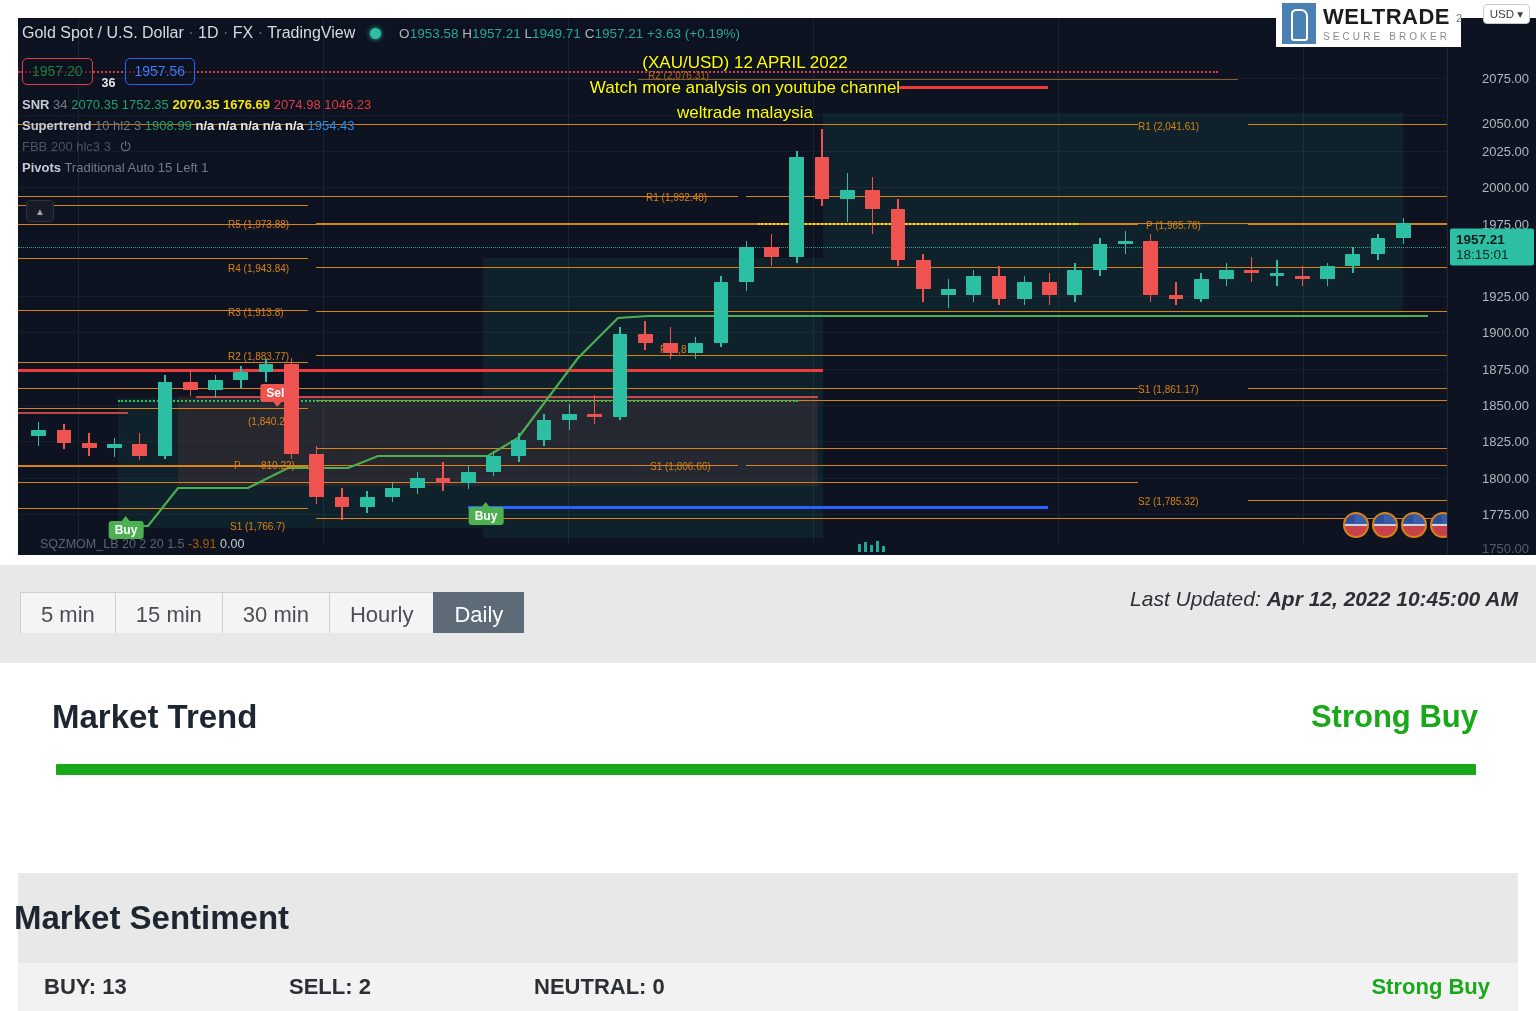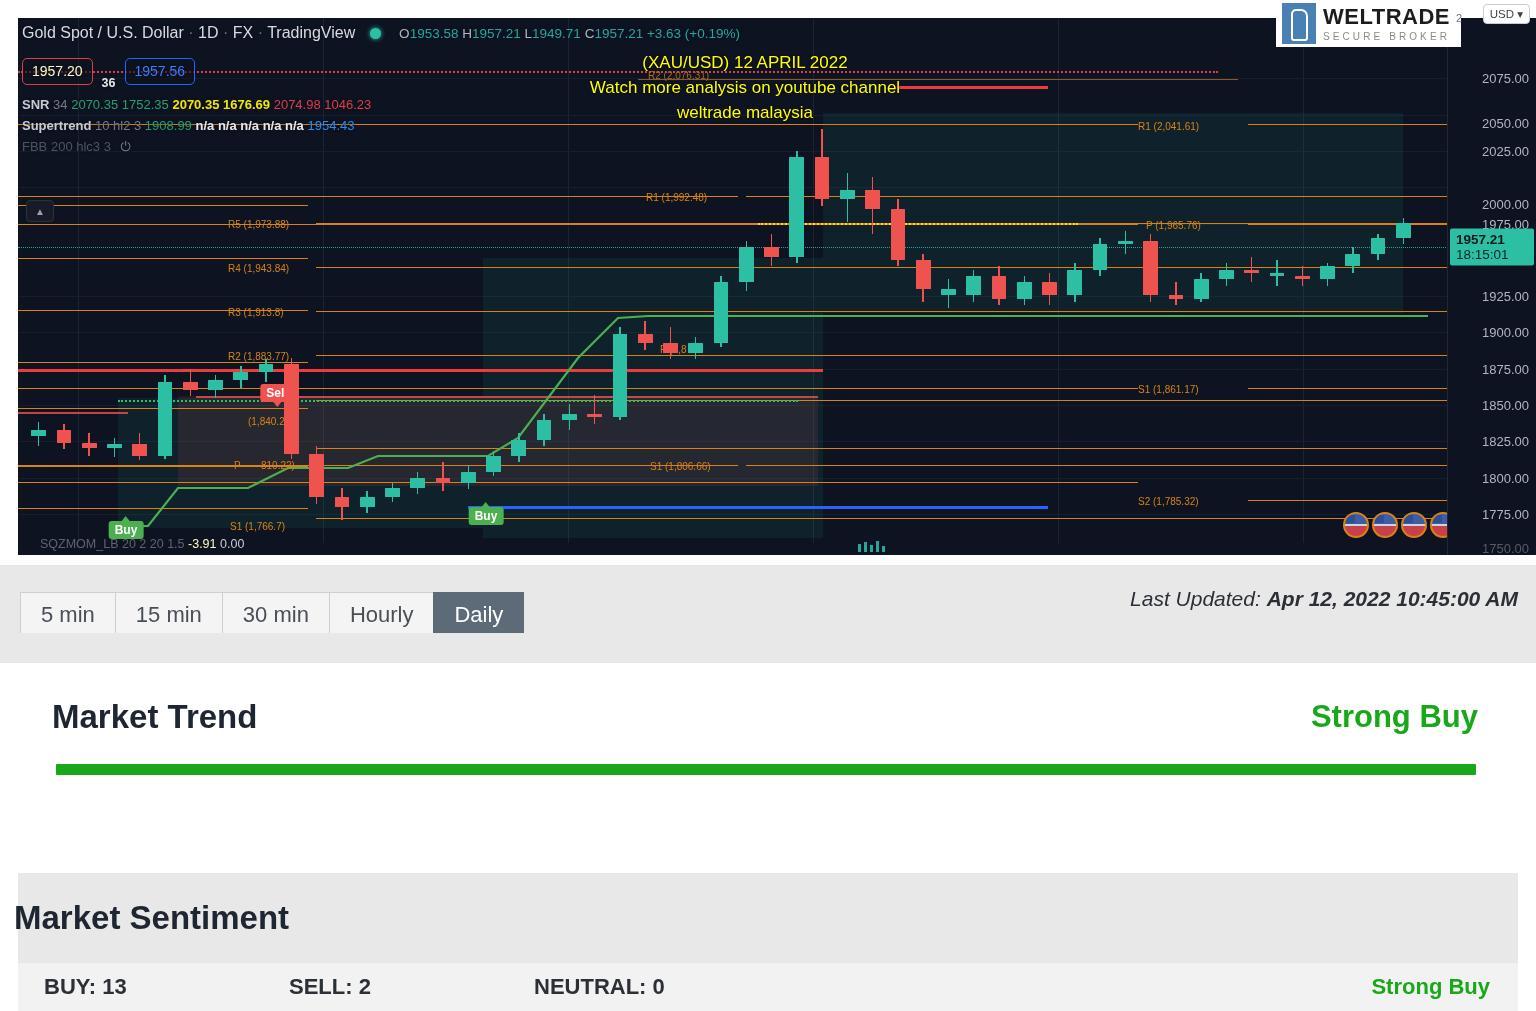--- a/index.html
+++ b/index.html
@@ -44,21 +44,21 @@
     display:inline-block;width:11px;height:11px;border-radius:50%;
     background:#2dbfa4;margin:0 8px -1px 10px;box-shadow:0 0 5px #2dbfa4;
   }
   .ohlc{font-size:13.5px;color:#b2b5be;margin-left:6px;}
   .ohlc .lbl{color:#b2b5be;}
   .ohlc .v-up{color:#26a69a;}
   .ohlc .pos{color:#26a69a;}
 
   #badge-row{margin-top:5px;display:flex;align-items:center;gap:9px;}
   .px-badge{
-    border:1.4px solid #e03c46;border-radius:5px;color:#fef9c3;
+    border:1.4px solid #e03c46;border-radius:5px;color:#15803d;
     padding:2px 9px;font-size:14px;background:rgba(13,19,32,.6);
   }
   .px-badge.blue{border-color:#2962ff;color:#3b7bff;}
   .mid-num{color:#e8e8ea;font-size:12.5px;font-weight:bold;margin-top:24px;}
 
   .ind-row{font-size:13px;line-height:21px;white-space:nowrap;}
   .ind-row .nm{color:#c8cbd4;font-weight:bold;}
   .ind-row .pr{color:#787b86;}
   .g{color:#22a06b;} .y{color:#f3e500;}
   .r{color:#e03c46;} .b{color:#2d8cf0;} .w{color:#e8e8ea;font-weight:bold;}
@@ -171,21 +171,21 @@
     position:relative;overflow:hidden;
   }
   .flag:before{
     content:"";position:absolute;left:1px;top:1px;width:9px;height:8px;background:#2e4e96;
   }
 
   
   #sqz{
     position:absolute;left:22px;bottom:4px;color:#5d6470;font-size:12.5px;z-index:26;
   }
-  #sqz .v{color:#fef9c3;}
+  #sqz .v{color:#a16207;}
   #sqz .v2{color:#c8cbd4;}
   #sqzbars{position:absolute;left:830px;bottom:3px;width:120px;height:14px;z-index:24;}
   #chart-bottom-fade{
     position:absolute;left:18px;bottom:0;width:1430px;height:12px;
     background:#0d1320;z-index:22;
   }
 
   
   #lower{
     position:absolute;left:0;top:555px;width:1536px;height:456px;background:#fff;
@@ -628,35 +628,39 @@
       <span class="b">1954.43</span>
     </div>
 
 
     <div class="ind-row">
       <span class="dim">FBB</span>
       <span class="dim">200 hlc3 3</span>
       <span class="eye">⏻</span>
     </div>
 
+    <div class="ind-row">
+      <span class="nm">Pivots</span>
+      <span class="pr">Traditional Auto 15 Left 1</span>
+    </div>
   </div>
 
   <div id="legend-collapse">▲</div>
 
   <div id="annot">
     <div>(XAU/USD) 12 APRIL 2022</div>
     <div>Watch more analysis on youtube channel</div>
     <div>weltrade malaysia</div>
   </div>
 
   <div id="price-axis">
     <div class="ptick" style="top:60px">2075.00</div>
     <div class="ptick" style="top:105px">2050.00</div>
     <div class="ptick" style="top:133px">2025.00</div>
-    <div class="ptick" style="top:186px">2000.00</div>
+    <div class="ptick" style="top:169px">2000.00</div>
     <div class="ptick" style="top:206px">1975.00</div>
     <div class="ptick" style="top:278px">1925.00</div>
     <div class="ptick" style="top:314px">1900.00</div>
     <div class="ptick" style="top:351px">1875.00</div>
     <div class="ptick" style="top:387px">1850.00</div>
     <div class="ptick" style="top:423px">1825.00</div>
     <div class="ptick" style="top:460px">1800.00</div>
     <div class="ptick" style="top:496px">1775.00</div>
     <div class="ptick" style="top:530px;color:#555b66">1750.00</div>
     <div id="cur-price" style="top:229px">

